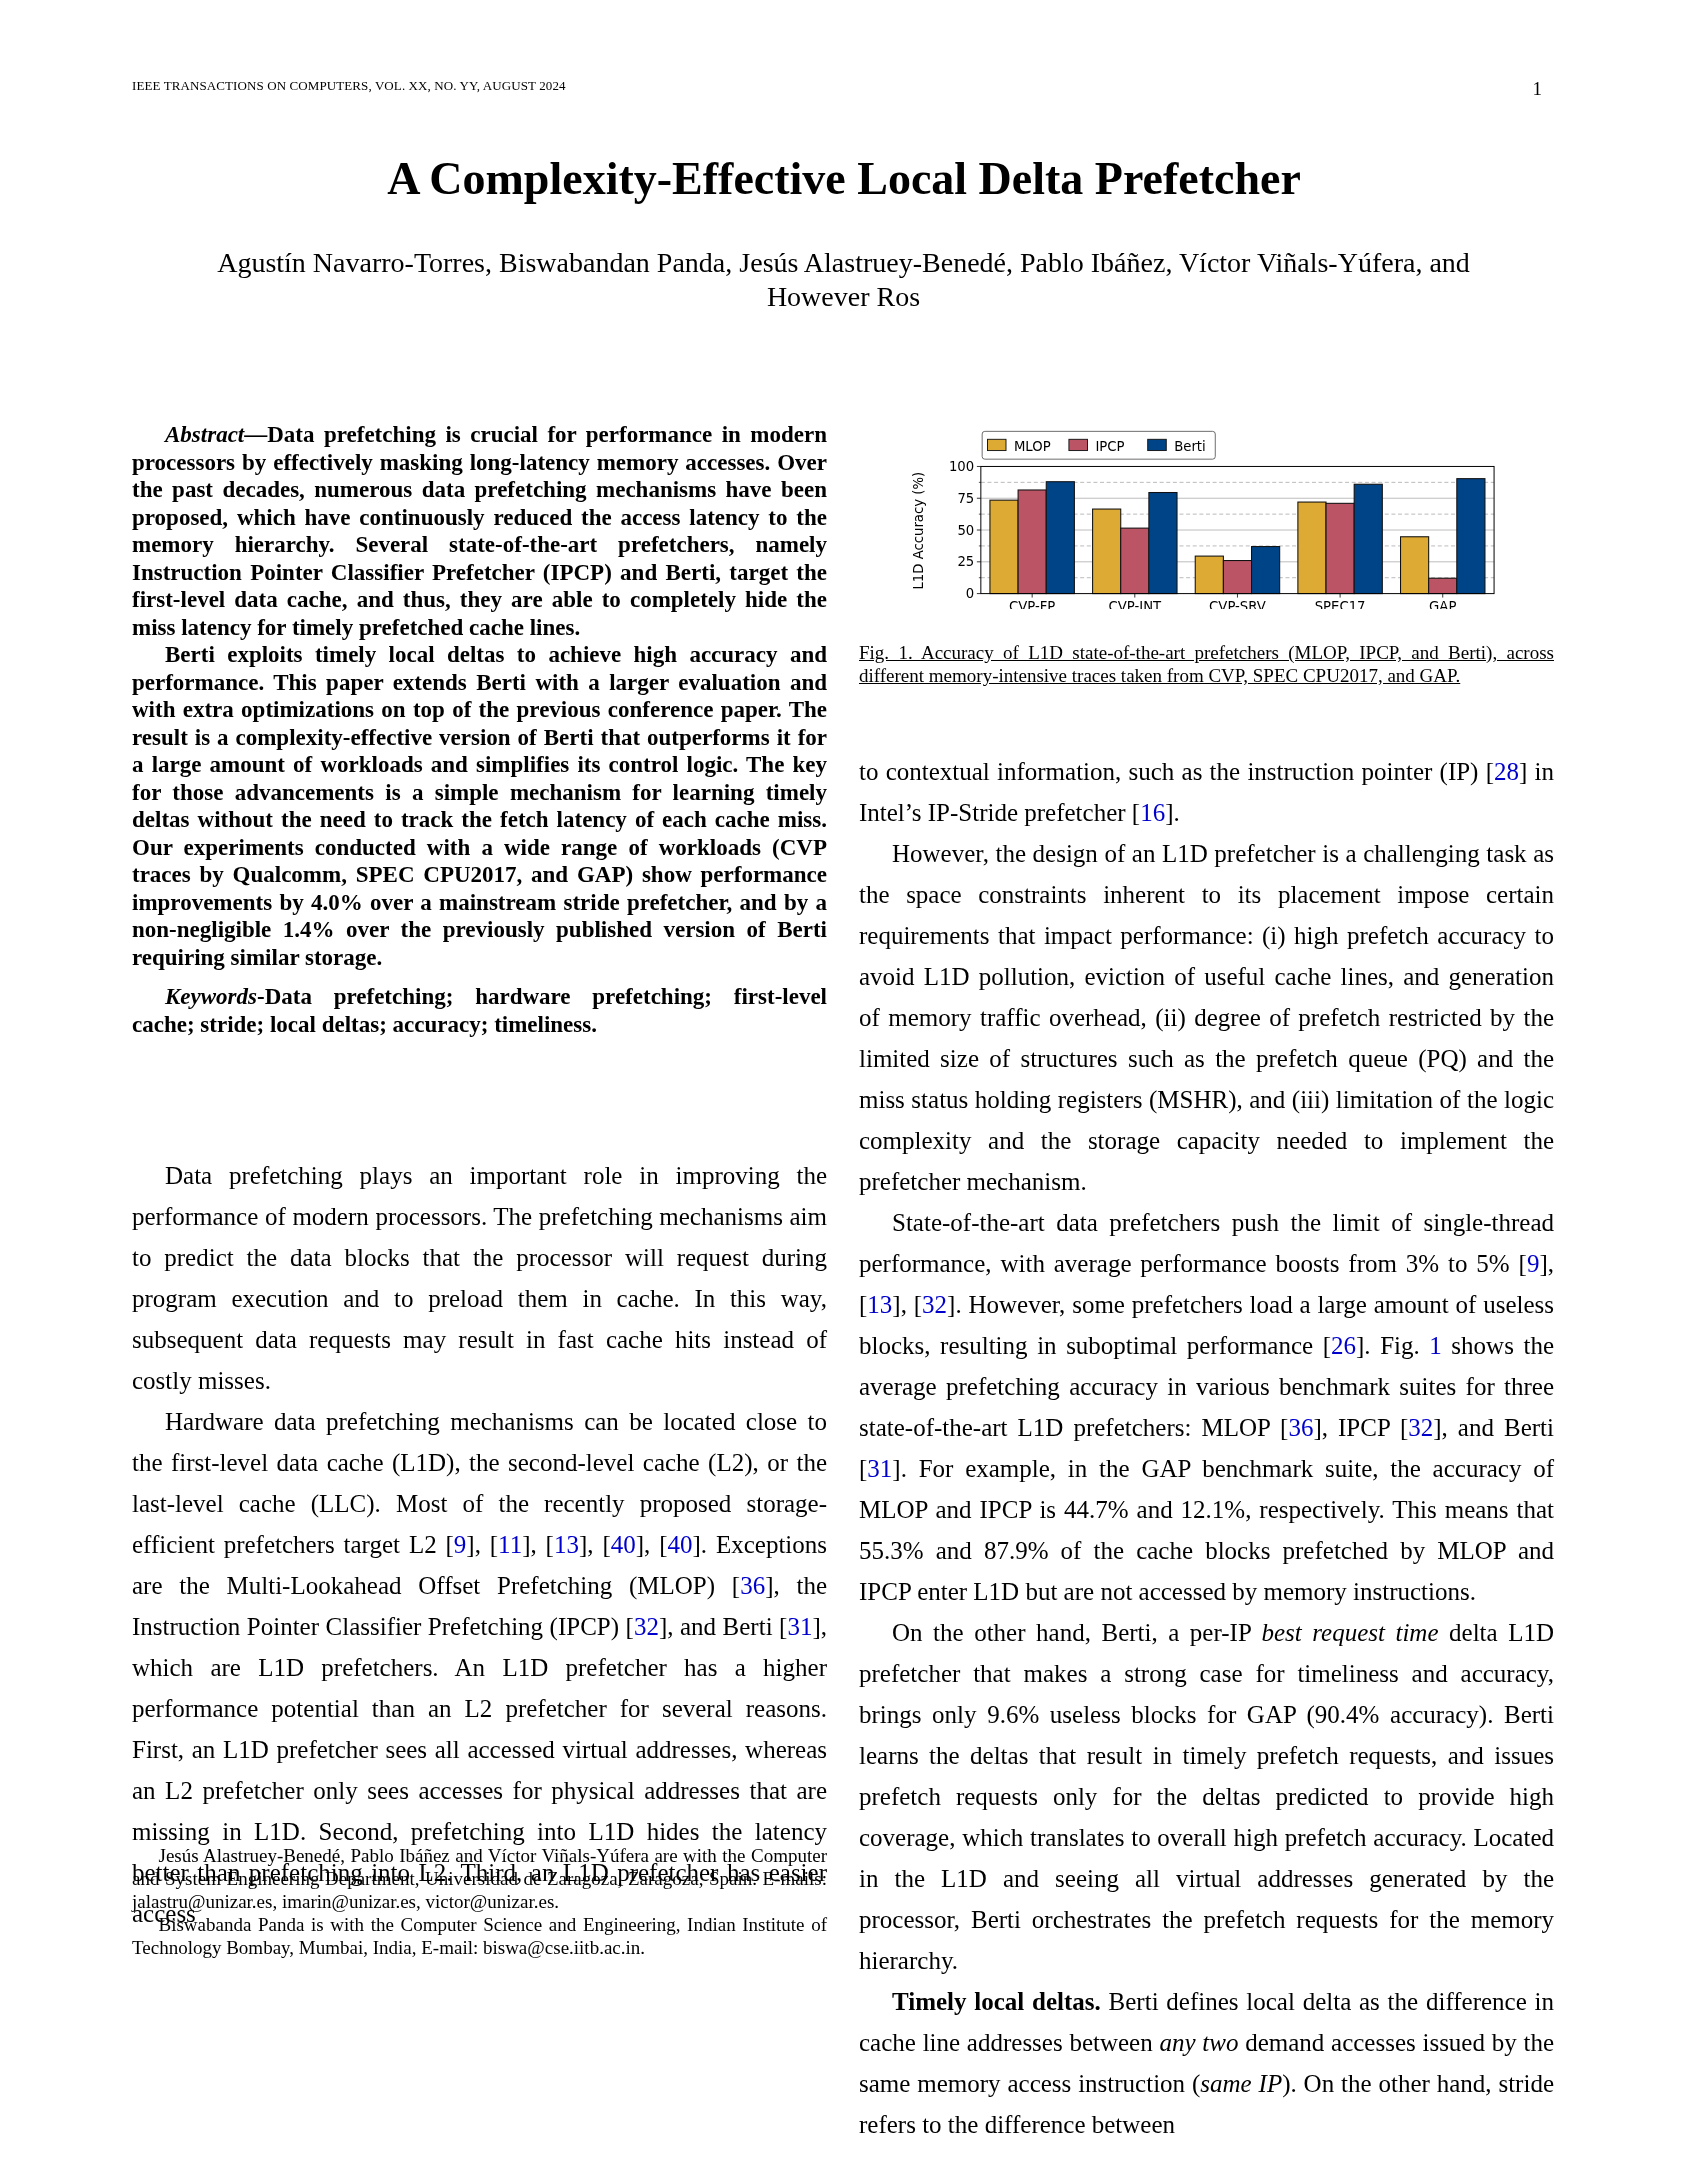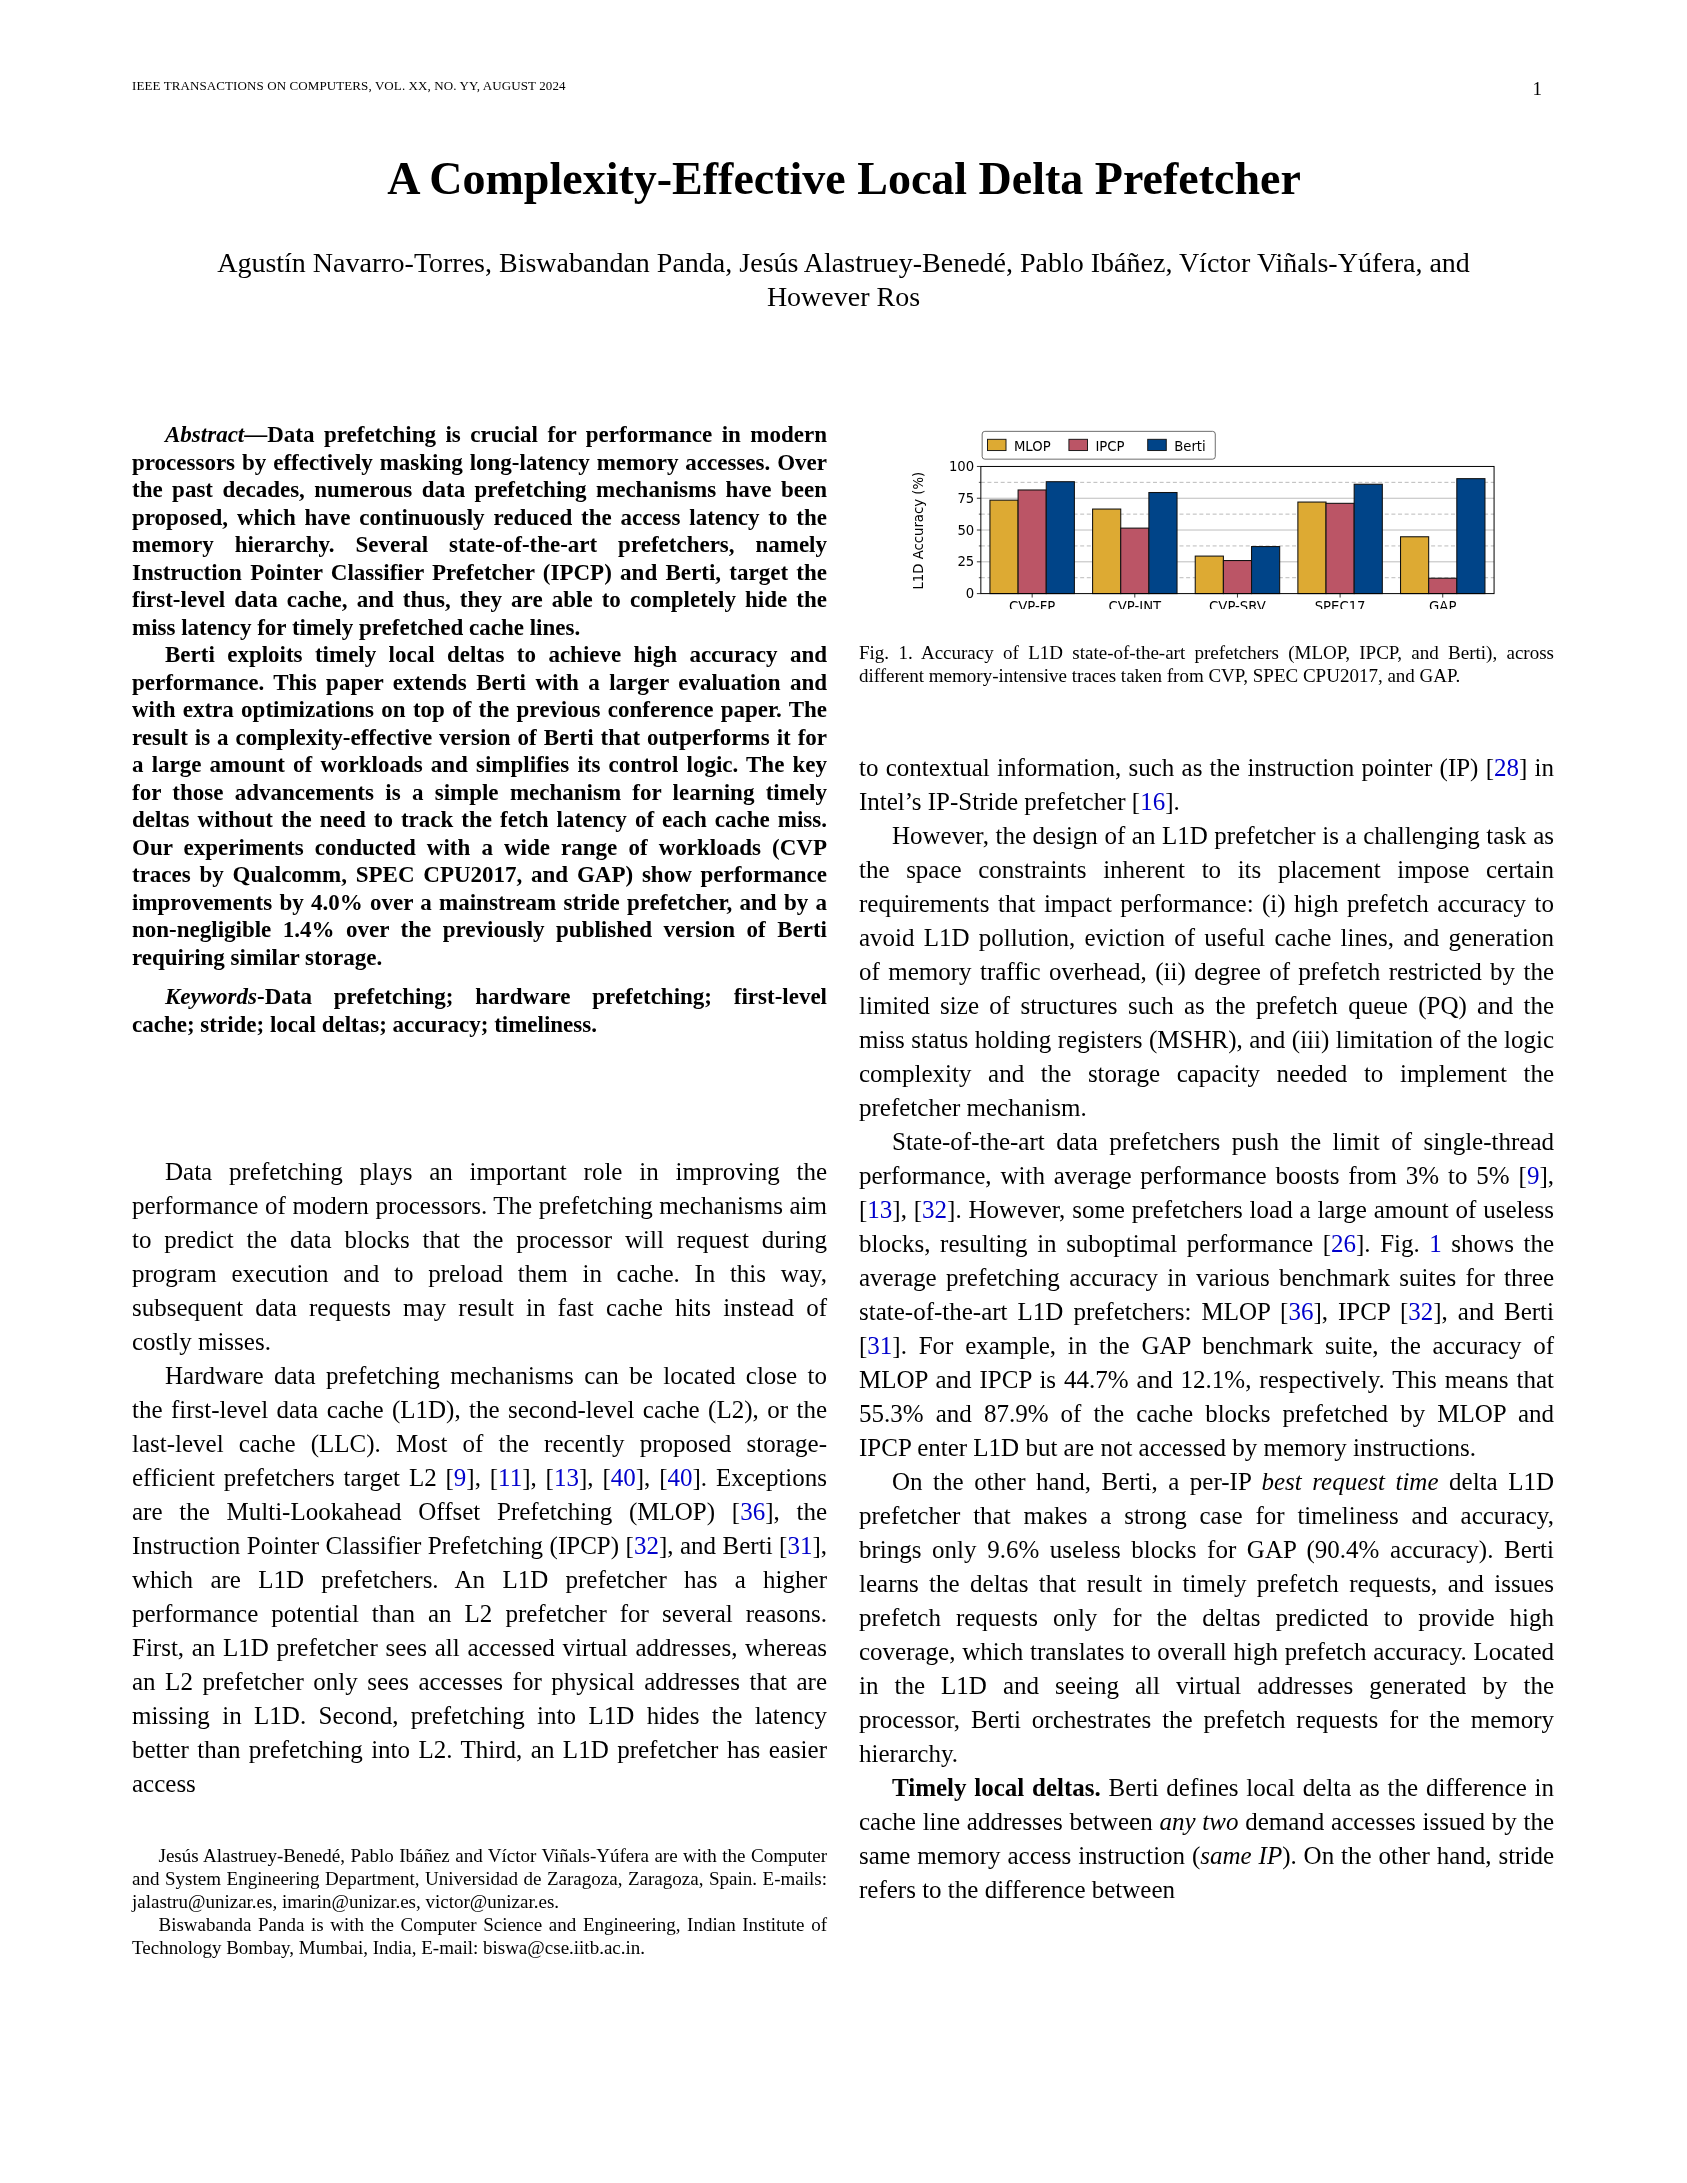--- a/index.html
+++ b/index.html
@@ -2,35 +2,35 @@
 <html style="font-size:10.6px"><head>
 <meta charset="utf-8">
 <style>
   html, body { margin: 0; padding: 0; background: #ffffff; }
   body { width: 1688px; height: 2183px; position: relative; font-family: "Liberation Serif", "DejaVu Serif", serif; color: #000; }
   .abs { position: absolute; }
   .running-head { left: 132px; top: 78px; font-size: 13px; letter-spacing: 0.1px; }
   .page-num { right: 146px; top: 78px; font-size: 19px; }
   .title { left: 0; width: 1688px; top: 154px; text-align: center; font-size: 46px; line-height: 1.1; font-weight: bold; }
   .authors { left: 132px; width: 1423px; top: 246px; text-align: center; font-size: 28px; line-height: 34px; }
-  .col { position: absolute; width: 695px; font-size: 25px; line-height: 34px; text-align: justify; hyphens: manual; }
+  .col { position: absolute; width: 695px; font-size: 25px; line-height: 41px; text-align: justify; hyphens: manual; }
   .col-left { left: 132px; }
   .col-right { left: 859px; }
   .abstract { top: 421px; font-weight: bold; font-size: 23px; line-height: 27.5px; }
   .abstract p { margin: 0; text-indent: 33px; }
   .abstract .kw { margin-top: 12px; }
   .abstract i { font-weight: bold; }
   .section-head { text-align: center; font-size: 25px; margin: 0; font-weight: normal; letter-spacing: 0.3px; }
   .section-head .sc { font-variant: small-caps; }
   .intro { top: 1146px; }
   .intro p { margin: 0; text-indent: 33px; }
   .cite { color: #0000cc; }
   .footnote { top: 1844px; font-size: 19px; line-height: 23px; }
   .footnote p { margin: 0; text-indent: 26.5px; }
-  .fig-caption { top: 641px; font-size: 19px; line-height: 23px; }
+  .fig-caption { top: 641px; font-size: 19px; line-height: 23px; text-decoration: underline; }
   .right-body { top: 751px; }
   .right-body p { margin: 0; text-indent: 33px; }
   .right-body p.noindent { text-indent: 0; }
   .subsection { font-style: italic; margin: 45px 0 10.6px 0 !important; text-indent: 0 !important; }
   .chart-wrap { left: 908px; top: 410px; width: 596px; height: 199px; }
   .chart-wrap svg { width: 596px; height: 199px; display: block; }
   svg text { font-family: "DejaVu Sans", sans-serif; }
 </style>
 </head>
 <body>

